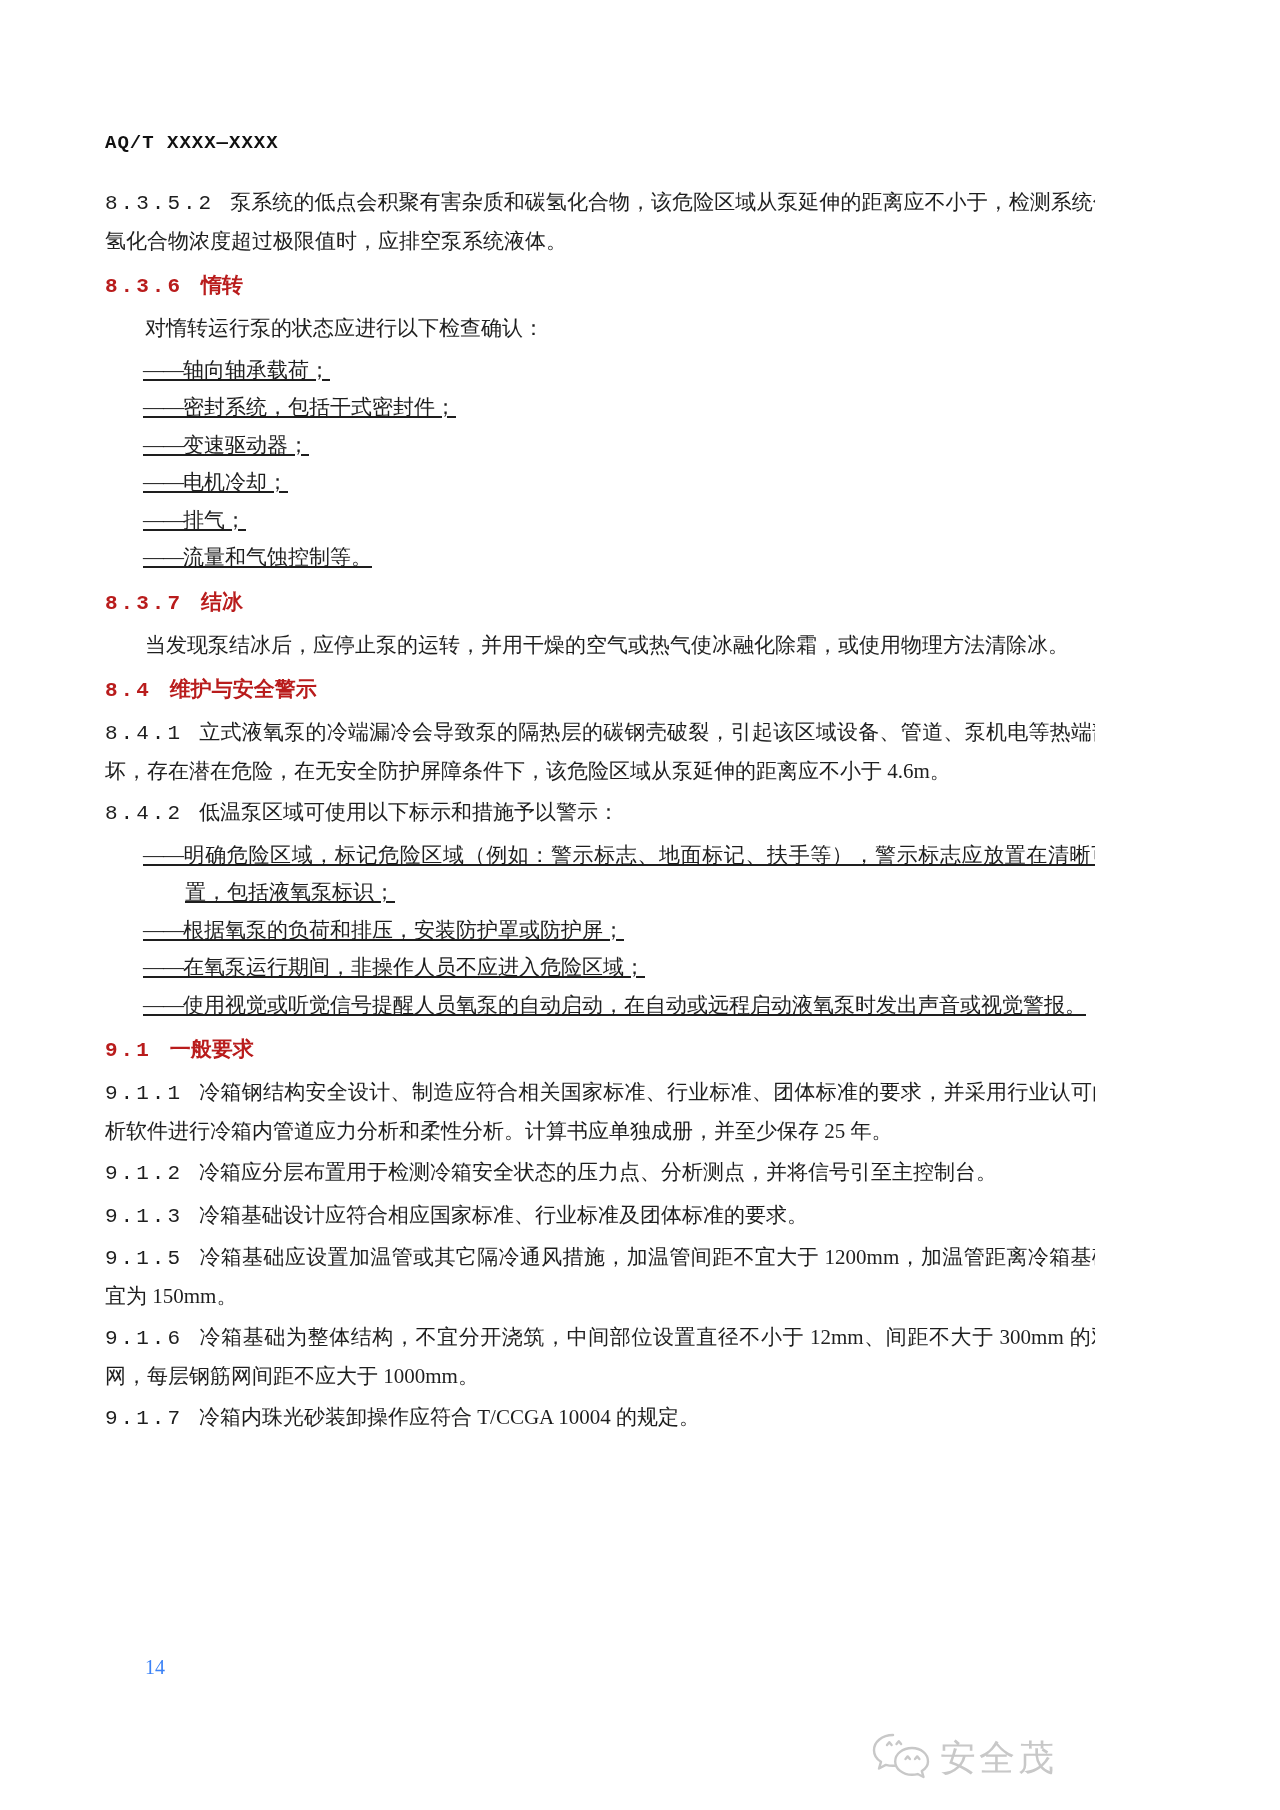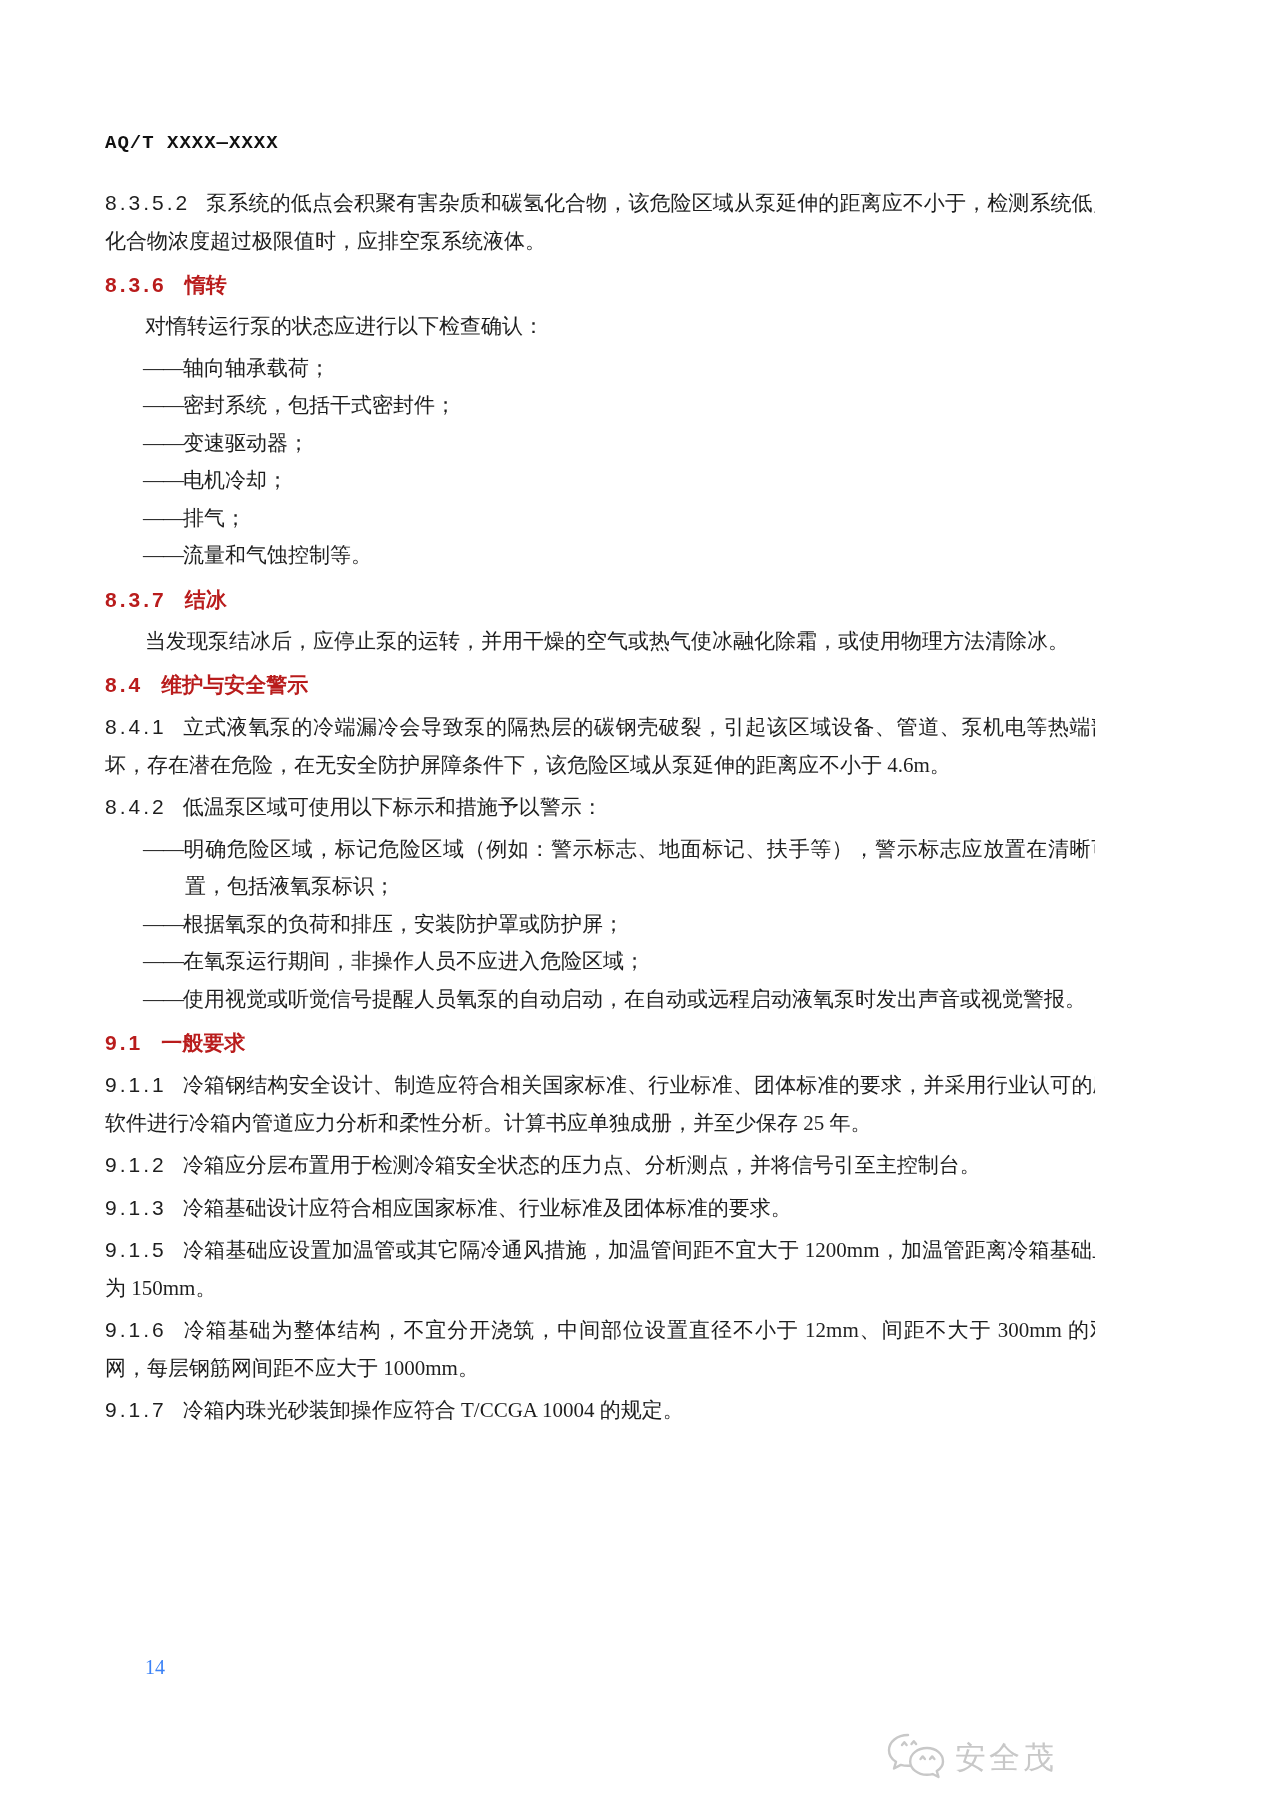--- a/index.html
+++ b/index.html
@@ -25,37 +25,38 @@
     margin:0 0 30px 0;
     font-weight:600;
   }
   p { margin:0; }
   .clause {
     text-align:justify;
     line-height:37.5px;
     margin-bottom:4px;
   }
   .num {
-    font-family:Liberation Sans, sans-serif;
+    font-family:Liberation Mono, monospace;
     letter-spacing:3px;
     margin-right:16px;
     white-space:nowrap;
   }
   .indent {
     line-height:37.5px;
     text-indent:40px;
     margin-bottom:4px;
     text-align:justify;
   }
   .dash-group { margin-bottom:8px; }
   .dash {
     line-height:37.5px;
     padding-left:80px;
     text-indent:-42px;
     text-align:justify;
+    text-decoration:underline;
   }
   .dash-mark { letter-spacing:-1px; }
   .h-sub {
     font-family:"Liberation Sans", sans-serif;
     font-weight:700;
     font-size:21px;
     line-height:26px;
     margin:12px 0 10px 0;
     color:#b91c1c;
   }
@@ -79,21 +80,21 @@
   .watermark {
     position:absolute;
     right:38px; top:1732px;
     display:flex;
     align-items:center;
     gap:8px;
     color:#c6c6c6;
   }
   .wm-text {
     font-family:"Liberation Sans", sans-serif;
-    font-size:31px;
+    font-size:36px;
     letter-spacing:3px;
     color:#c8c8c8;
   }
   .wm-icon { display:inline-flex; }
 </style>
 </head>
 <body>
 
 <div class="page">
   <div class="content">

